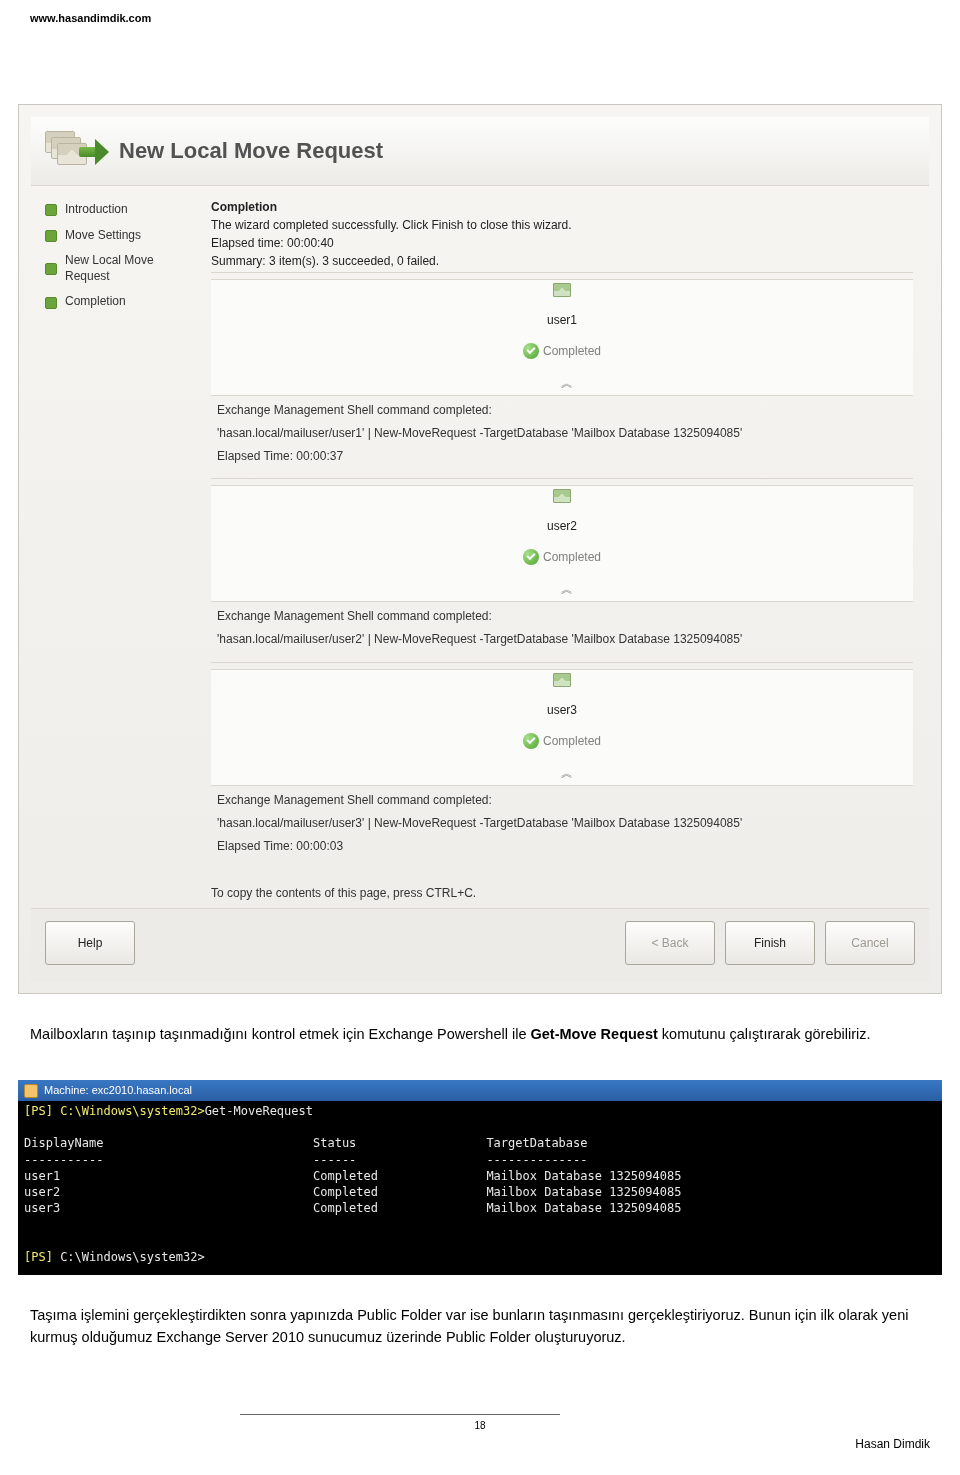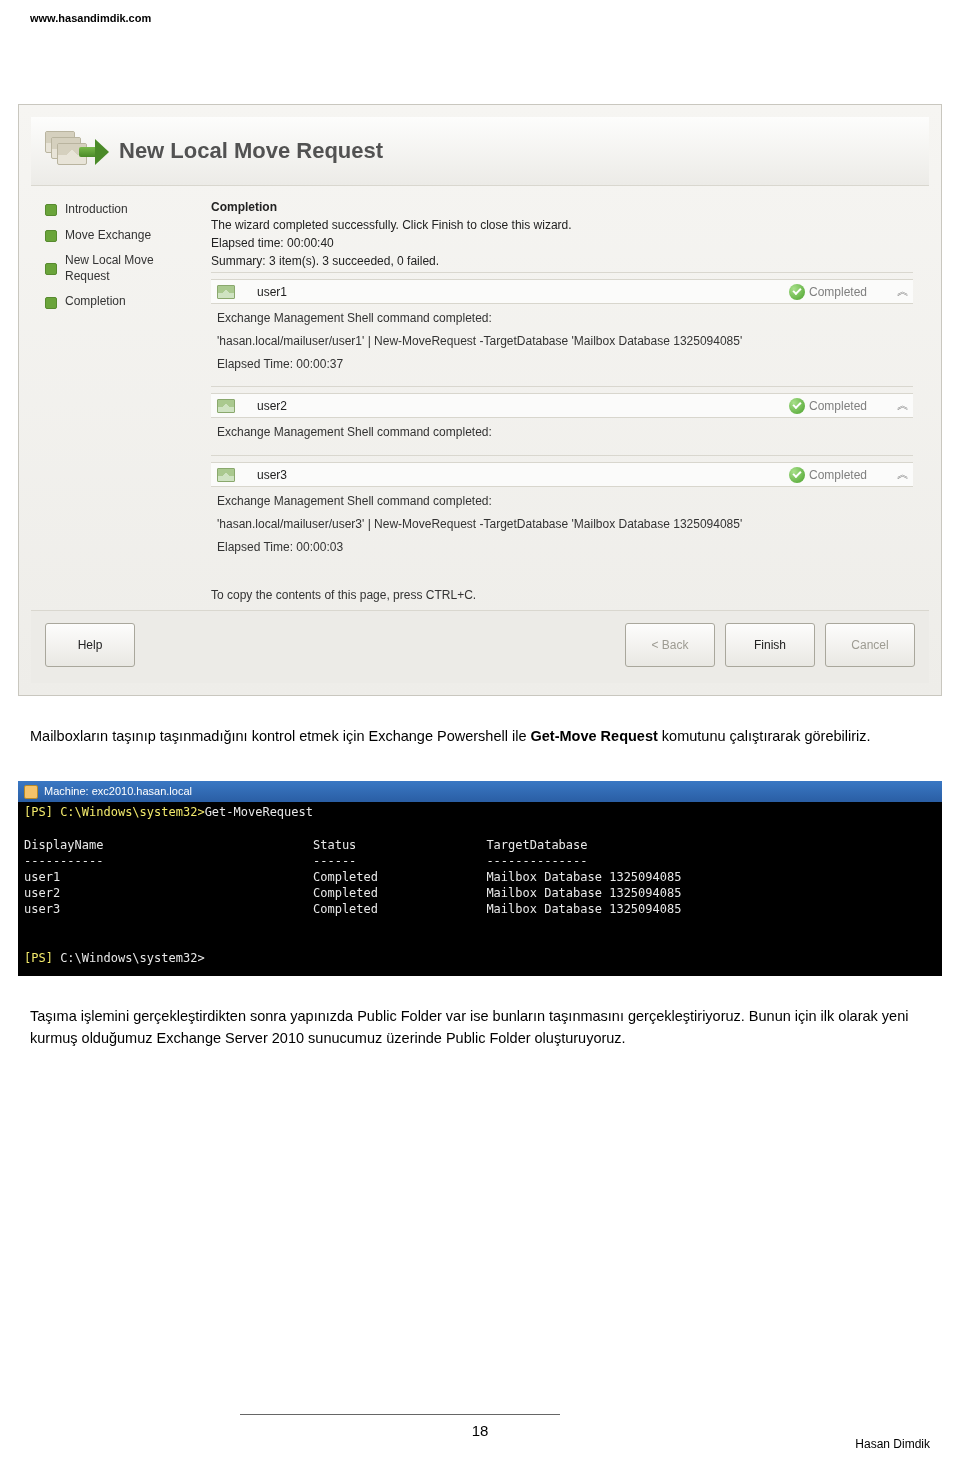--- a/index.html
+++ b/index.html
@@ -53,26 +53,27 @@
   .wiz-body { display:flex; }
   .wiz-nav { width: 170px; padding: 16px 8px 8px 14px; }
   .nav-item { display:flex; align-items:center; gap:8px; margin-bottom: 10px; font-size:12px; color:#333; line-height:1.3; }
   .nav-bullet { width:12px; height:12px; background:#6aa43a; border:1px solid #578a2f; border-radius:2px; flex:0 0 auto; margin-top:1px; }
   .wiz-content { flex:1; padding: 14px 16px 8px 10px; }
   .sec-heading { font-weight:bold; margin-bottom:4px; }
   .sub-line { margin-bottom:4px; }
   .item-block { padding: 6px 0 8px 0; border-top:1px solid #d9d7cf; }
   .item-block:first-of-type { border-top:1px solid #d9d7cf; margin-top:6px; }
   .item-row {
-    display:flex; align-items:center; gap:22px;
+    display:flex; align-items:center; gap:16px;
     background: #fbfbfa;
     border:1px solid #d8d6cd;
     border-left:none; border-right:none;
     padding: 3px 6px;
     margin: 0 0 6px 0;
+    flex-direction: column;
   }
   .mbx-icon {
     width:18px; height:14px; flex:0 0 auto;
     background:#cfe3c2; border:1px solid #8aa86d; border-radius:1px;
     position:relative;
   }
   .mbx-icon::after{content:"";position:absolute;left:0;right:0;top:0;height:7px;background:linear-gradient(135deg,#aac98f 0 50%,transparent 50%),linear-gradient(225deg,#aac98f 0 50%,transparent 50%);}
   .item-name { flex:1; font-weight:normal; }
   .status-chip { display:flex; align-items:center; gap:4px; color:#7f7f7f; font-size:12px; }
   .check { width:16px; height:16px; border-radius:50%; background:radial-gradient(circle at 30% 30%,#a8e08a,#4aa12b); position:relative; }
@@ -115,21 +116,21 @@
     display:flex; align-items:center; gap:6px;
   }
   .console-title .cicon{width:14px;height:14px;background:#f5c36a;border:1px solid #b78a2a;border-radius:2px;}
   .console pre { white-space: pre; padding: 2px 6px 0 6px; }
   .y { color:#f2e96b; }
   .w { color:#e8e8e8; }
 
   .page-foot-line {
     position:absolute; left:240px; bottom:60px; width:320px; height:1px; background:#666;
   }
-  .page-num { position:absolute; left:50%; transform:translateX(-50%); bottom:36px; font-size:15px;text-align:center; }
+  .page-num { position:absolute; left:50%; transform:translateX(-50%); bottom:44px; font-size:10px;text-align:center; }
   .page-author { position:absolute; right:30px; bottom:24px; font-size:12px; }
 </style>
 </head>
 <body>
 
 <div class="page-header">www.hasandimdik.com</div>
 
 <div class="wizard">
   <div class="wiz-header">
     <div class="wiz-header-icon">
@@ -145,21 +146,21 @@
   </div>
 
   <div class="wiz-body">
     <div class="wiz-nav">
       <div class="nav-item">
         <span class="nav-bullet"></span>
         <span>Introduction</span>
       </div>
       <div class="nav-item">
         <span class="nav-bullet"></span>
-        <span>Move Exchange</span>
+        <span>Move Settings</span>
       </div>
       <div class="nav-item">
         <span class="nav-bullet"></span>
         <span>New Local Move Request</span>
       </div>
       <div class="nav-item">
         <span class="nav-bullet"></span>
         <span>Completion</span>
       </div>
     </div>
@@ -189,20 +190,21 @@
         <div class="item-row">
           <span class="mbx-icon"></span>
           <span class="item-name">user2</span>
           <span class="status-chip">
             <span class="check"></span>
             <span>Completed</span>
           </span>
           <span class="collapse-arrows">︽</span>
         </div>
         <div class="detail">Exchange Management Shell command completed:</div>
+        <div class="detail">'hasan.local/mailuser/user2' | New-MoveRequest -TargetDatabase 'Mailbox Database 1325094085'</div>
       </div>
 
       <div class="item-block">
         <div class="item-row">
           <span class="mbx-icon"></span>
           <span class="item-name">user3</span>
           <span class="status-chip">
             <span class="check"></span>
             <span>Completed</span>
           </span>

